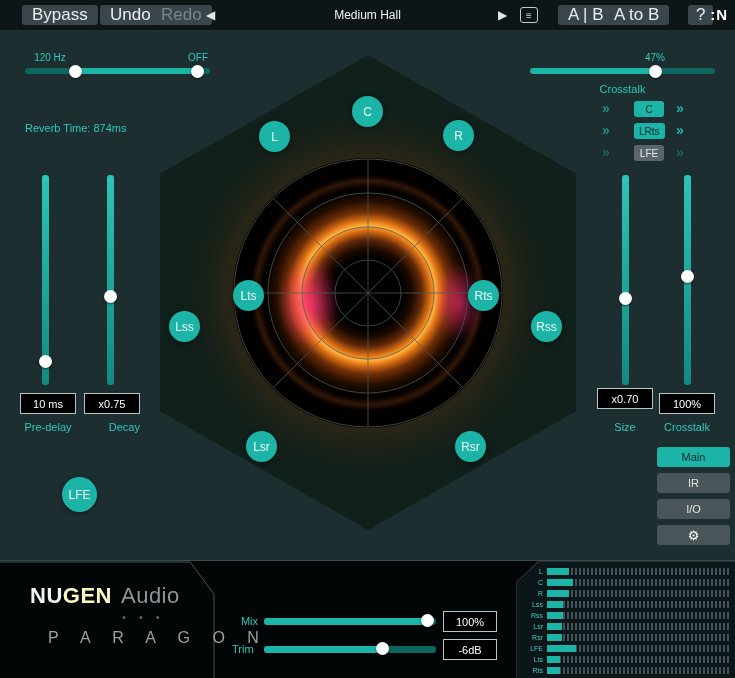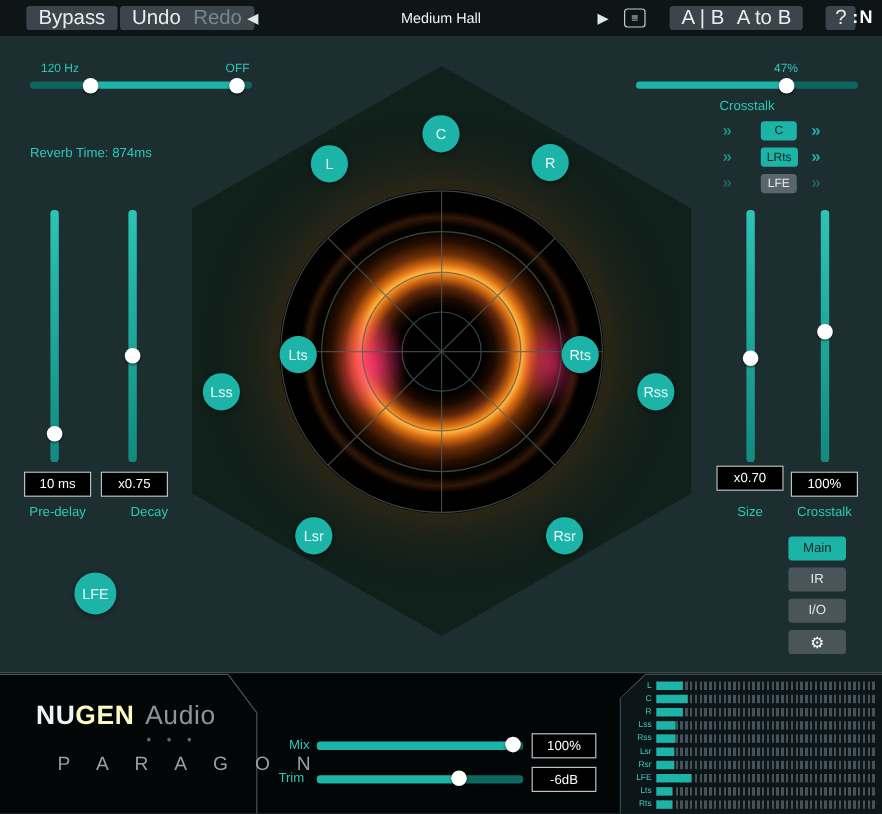--- a/index.html
+++ b/index.html
@@ -64,21 +64,21 @@
 
   
   .chev { position:absolute; color:var(--accent); font-size:14px; font-weight:700; opacity:.7; cursor:pointer; }
   .chev.solid { opacity:1; }
   .chev.dim { opacity:.4; }
   .route-btn { position:absolute; height:16px; min-width:30px; border:none; border-radius:3px;
                font-size:10px; font-family:inherit; padding:0 5px; cursor:pointer; }
   .route-btn.teal { background:var(--accent); color:#0a2523; }
   .route-btn.gray { background:#5a666b; color:#e2eaea; }
 
-  .view-btn { position:absolute; left:657px; width:48px; height:20px; border:none; border-radius:3px;
+  .view-btn { position:absolute; left:657px; width:73px; height:20px; border:none; border-radius:3px;
               font-size:11px; font-family:inherit; display:flex; align-items:center; justify-content:center; cursor:pointer;text-align:right; }
   .view-btn.teal { background:var(--accent); color:#0b2624; }
   .view-btn.gray { background:#4a5559; color:#dfe6e6; }
 
   
   .footer { position:absolute; left:0; top:560px; width:735px; height:118px; background:#030606;
             border-top:1px solid #3a4a4e; }
   .logo { position:absolute; left:30px; top:22px; font-size:22px; font-weight:700; color:#eef3f3; letter-spacing:.5px; }
   .logo .gen { color:#fef9c3; }
   .logo .audio { color:#8b9699; font-weight:400; margin-left:9px; }

